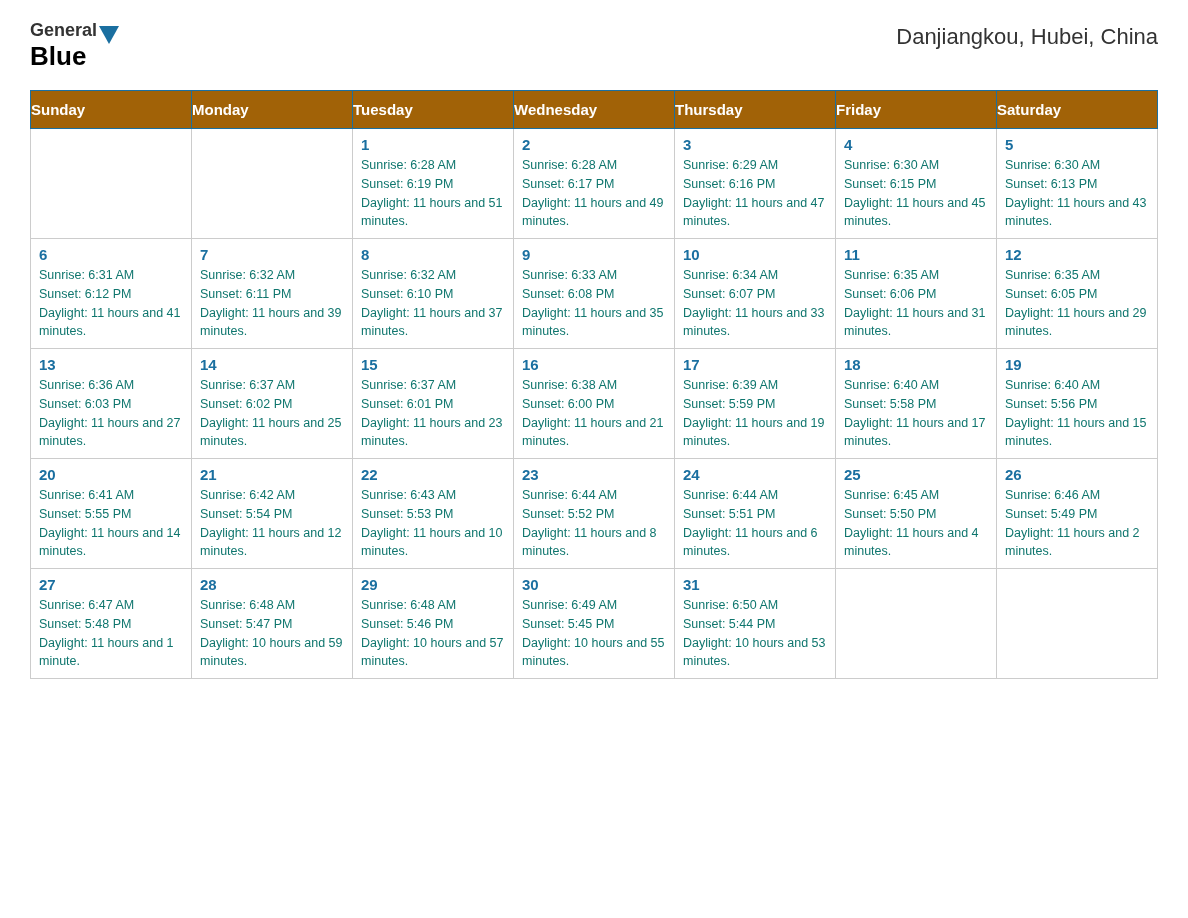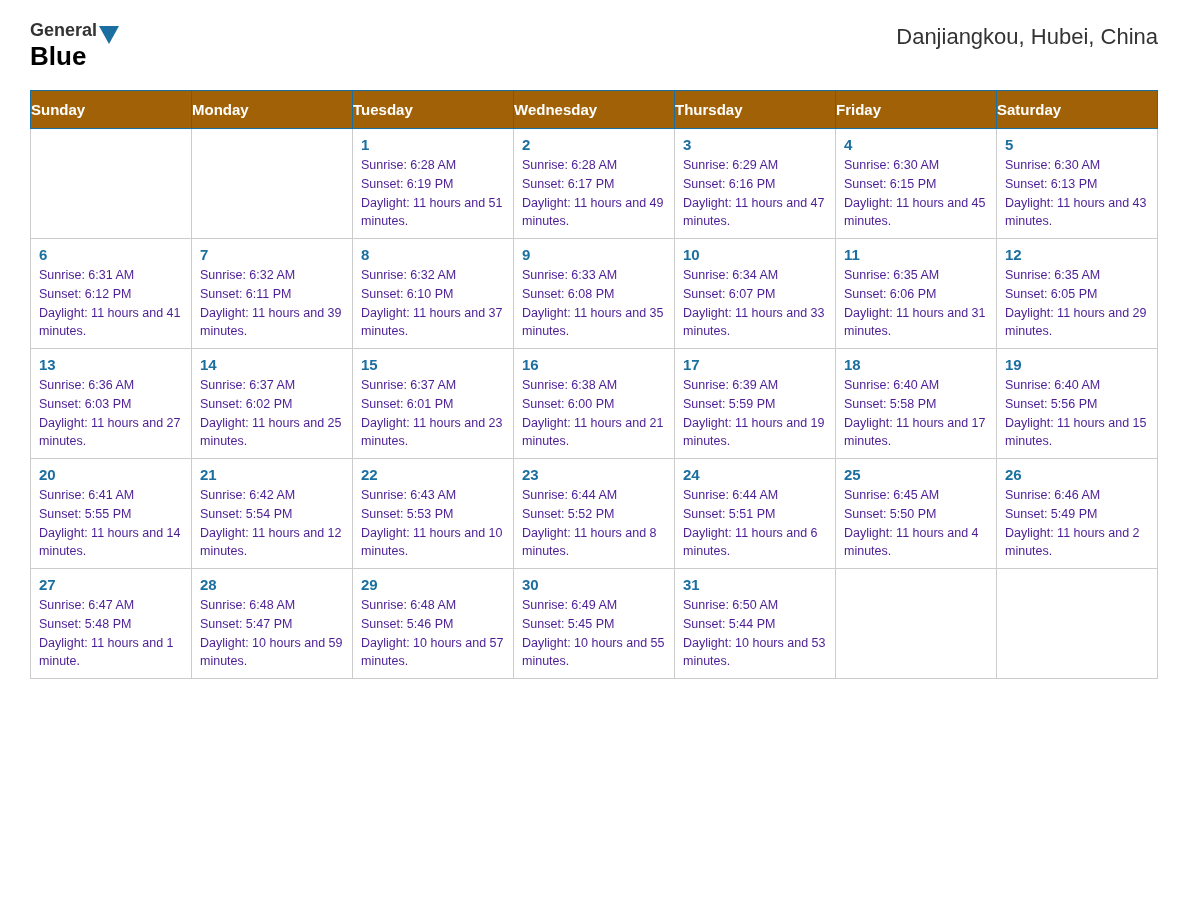--- a/index.html
+++ b/index.html
@@ -84,21 +84,21 @@
     }
     .day-number {
       font-size: 15px;
       font-weight: bold;
       color: #1a6fa0;
       display: block;
       margin-bottom: 3px;
     }
     .day-info {
       font-size: 12.5px;
-      color: #4c1d95;
+      color: #0f766e;
       line-height: 1.5;
     }
     tbody tr:last-child td {
       border-bottom: 1px solid #ccc;
     }
     .empty-cell {
       background: #fff;
     }
   </style>
 </head>

